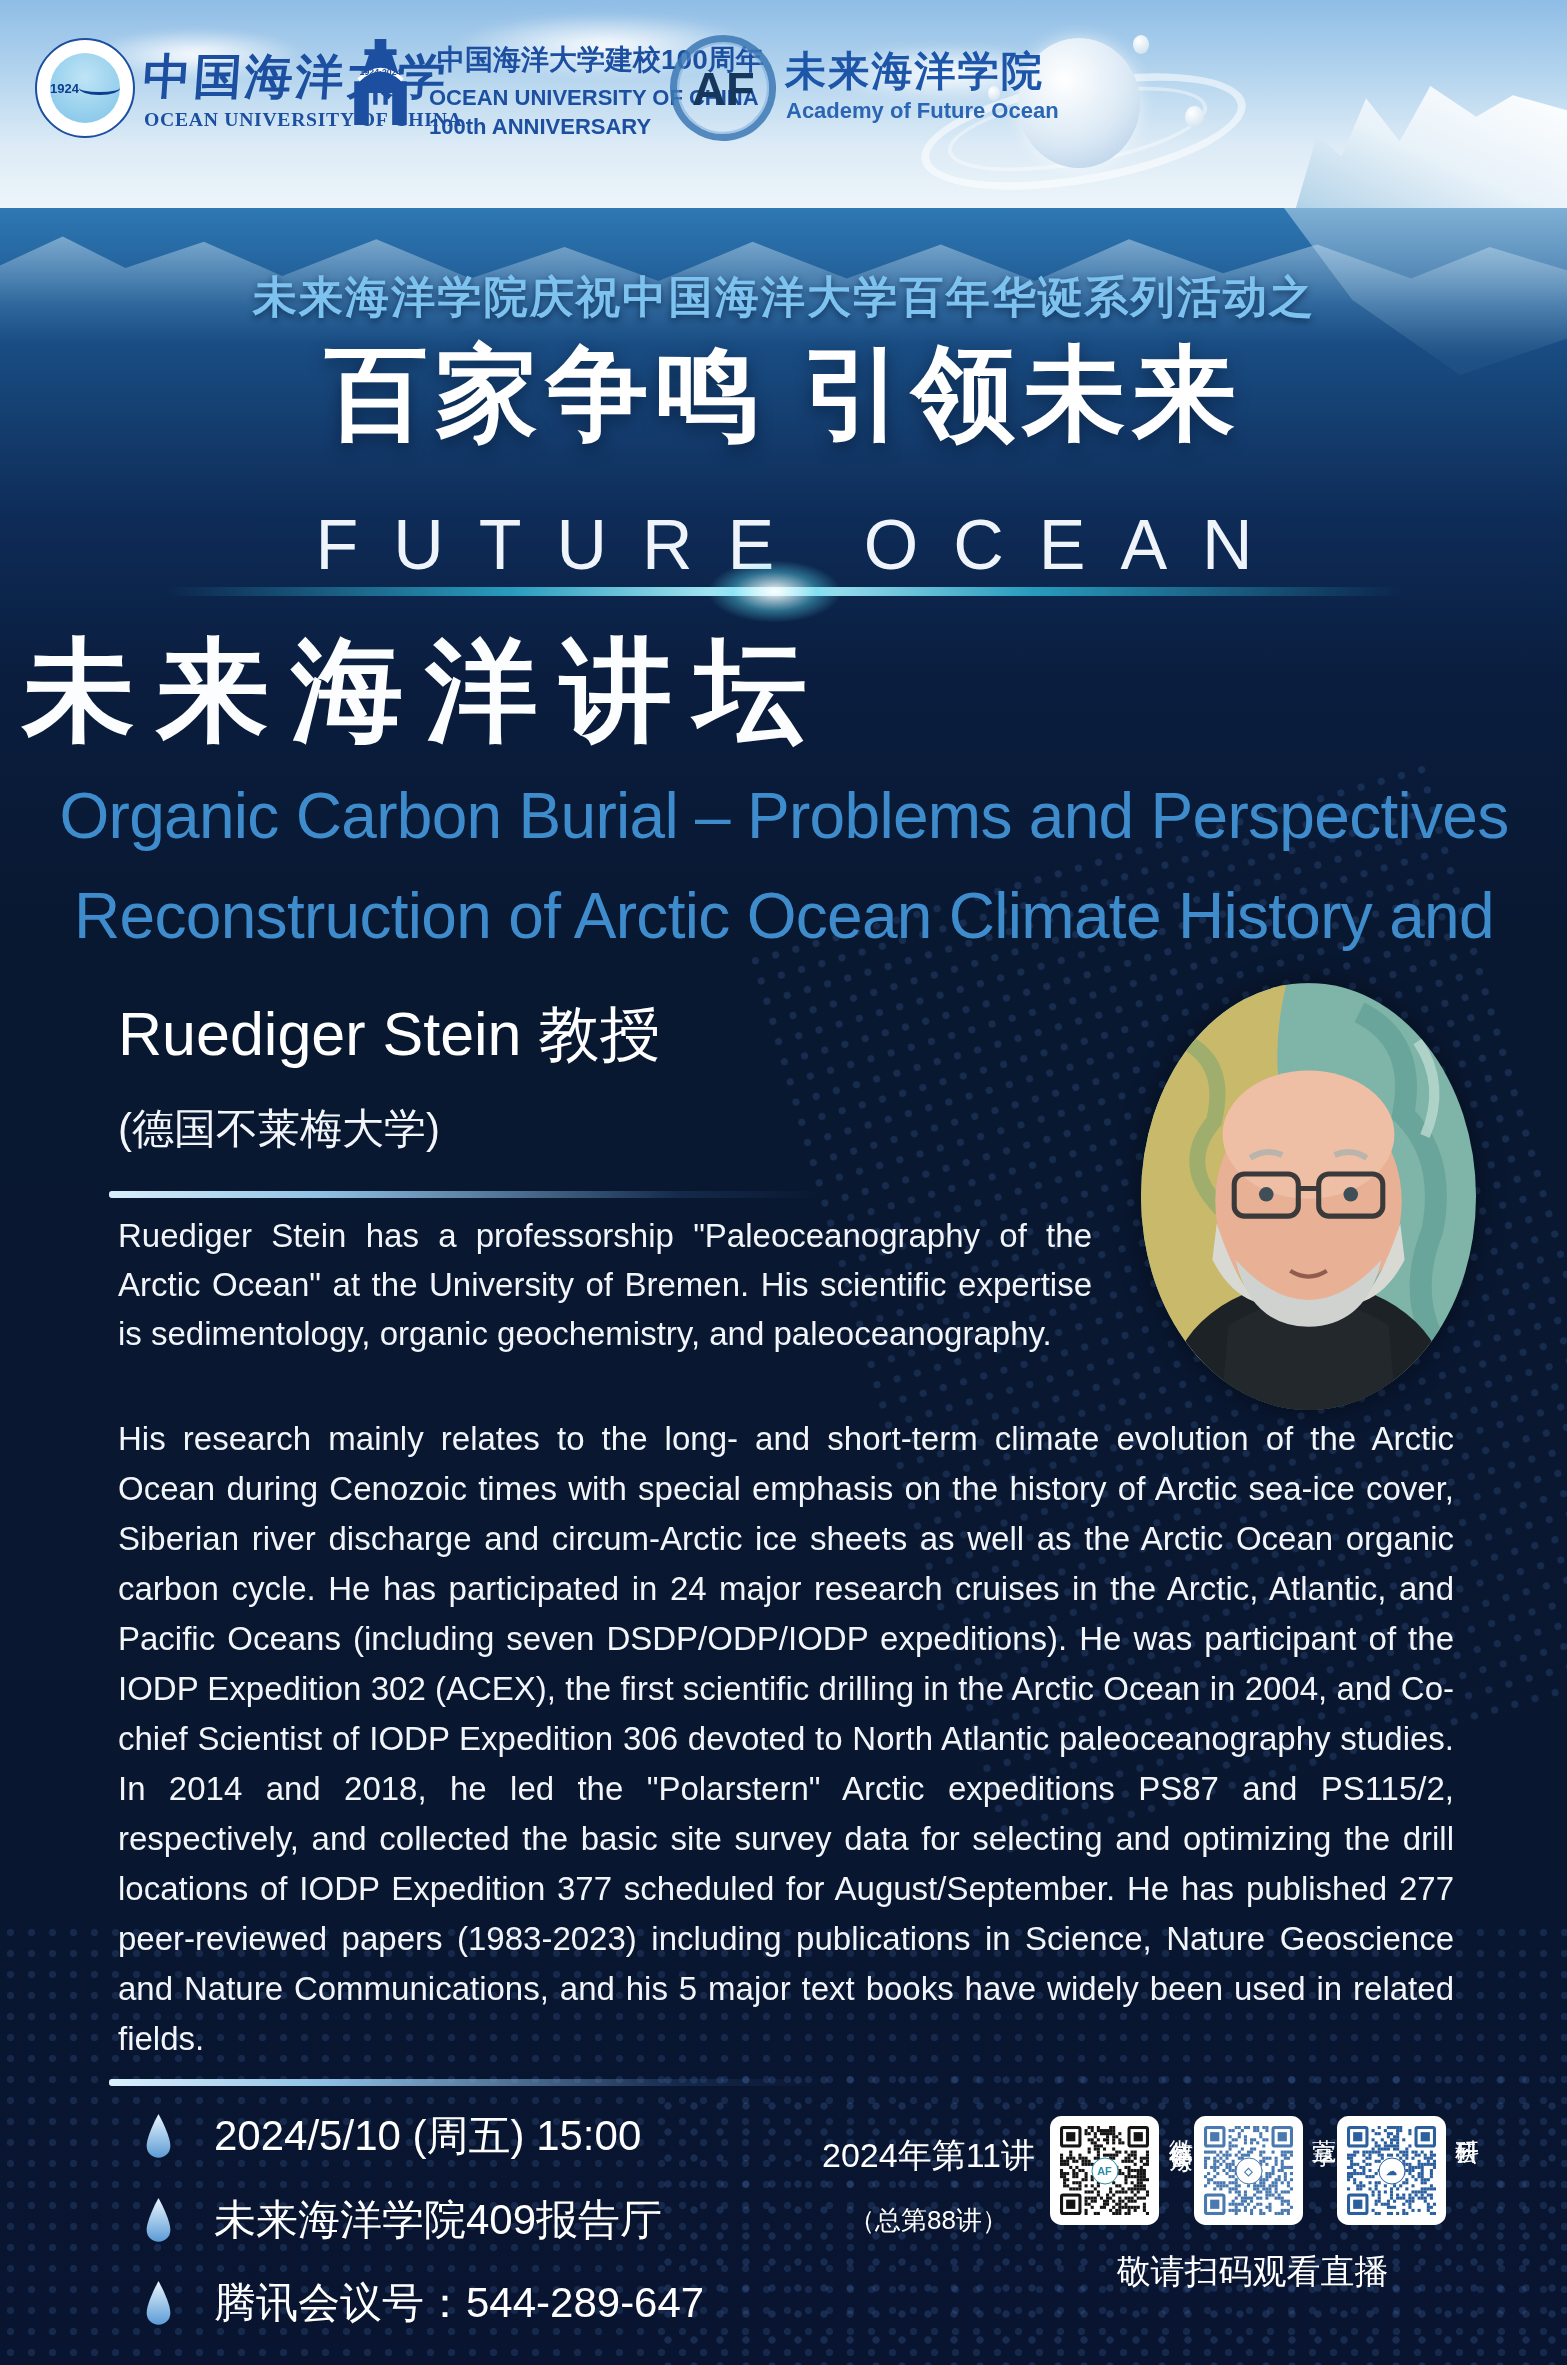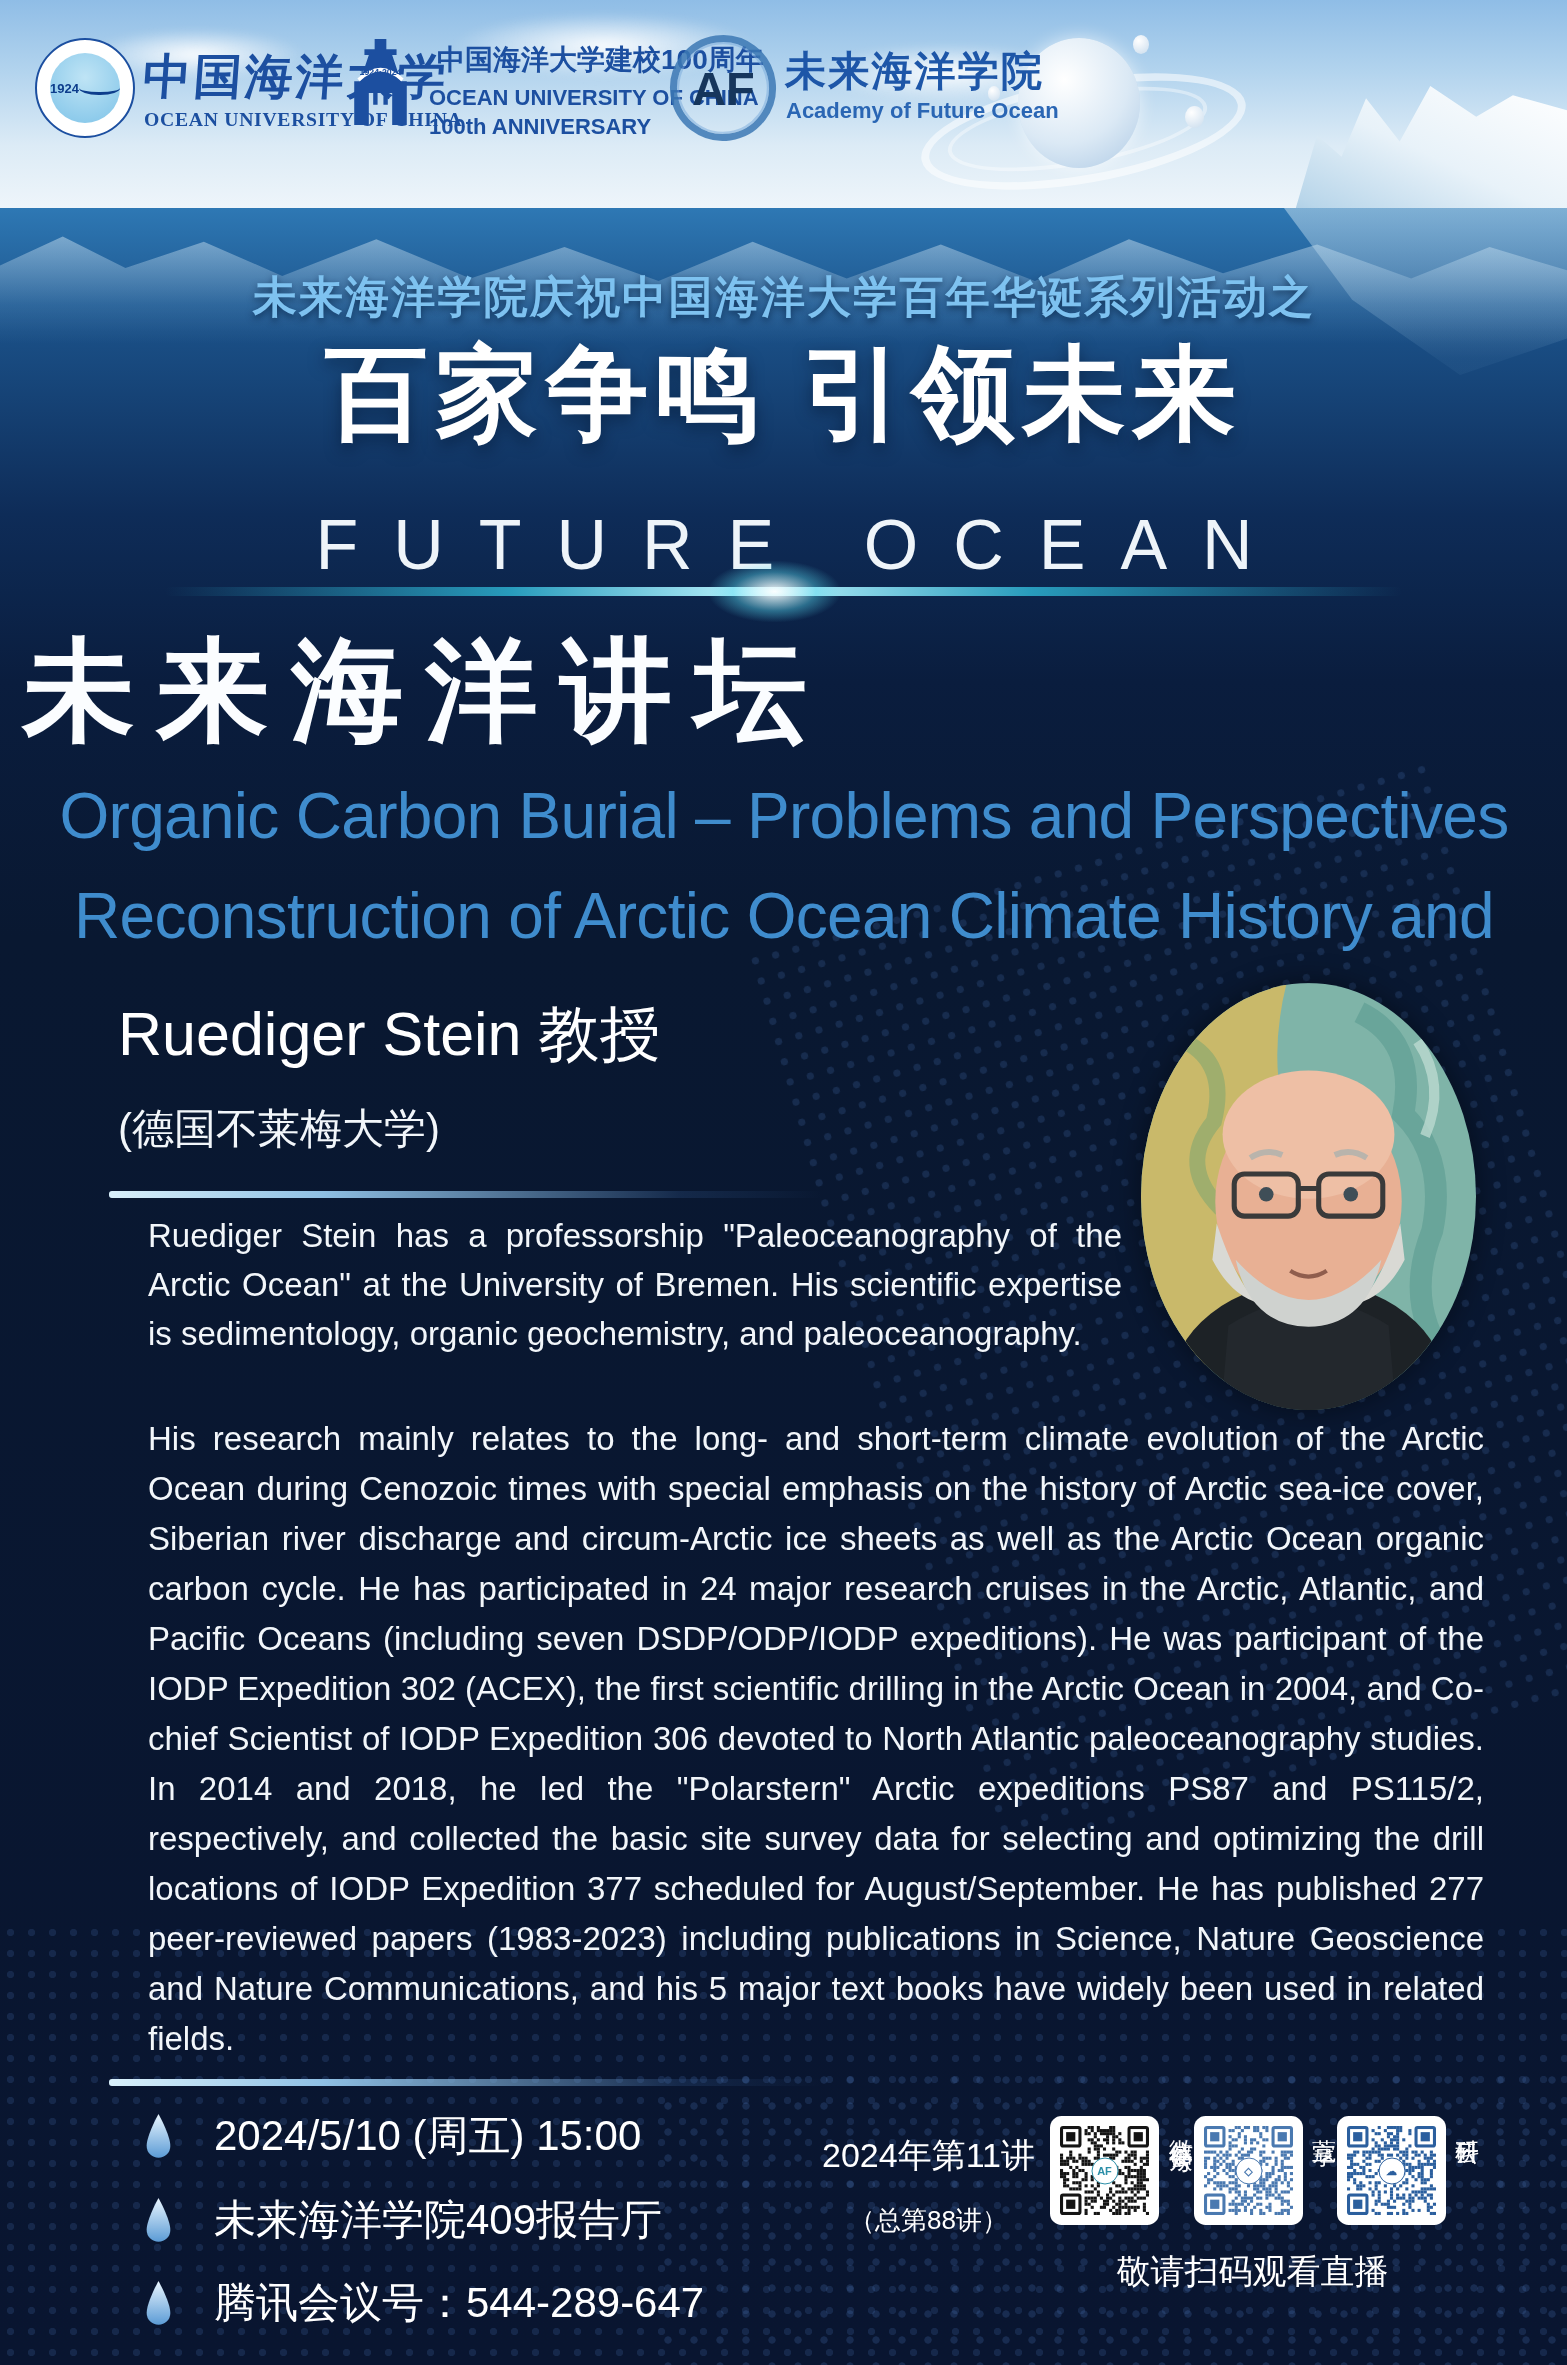--- a/index.html
+++ b/index.html
@@ -76,21 +76,21 @@
     font-size:64px;font-weight:500;line-height:100px;letter-spacing:-0.7px;}
   
   .speaker{position:absolute;left:118px;top:994px;font-size:61px;font-weight:400;color:#fff;}
   .affil{position:absolute;left:118px;top:1101px;font-size:42px;font-weight:400;color:#f2f6fa;}
   .photo{position:absolute;left:1141px;top:983px;width:335px;height:427px;border-radius:50%;overflow:hidden;
     box-shadow:0 0 29px rgba(0,0,0,.45);}
   .divider{position:absolute;height:6.6px;border-radius:2.9px;
     background:linear-gradient(90deg,#d9f0fb 0%,#8fc0e4 30%,rgba(55,95,150,.25) 80%,rgba(55,95,150,0) 100%);}
   .div1{left:109px;top:1191px;width:713px;}
   .div2{left:109px;top:2079px;width:713px;}
-  .bio{color:#f2f6fa;text-align:justify;font-size:33px;margin-left:30px;}
+  .bio{color:#f2f6fa;text-align:justify;font-size:33px;}
   .bio-intro{position:absolute;left:118px;top:1211px;width:974px;line-height:49px;}
   .bio-detail{position:absolute;left:118px;top:1414px;width:1336px;line-height:50px;}
   
   .info-row{position:absolute;left:144px;display:flex;align-items:center;gap:41px;}
   .info-text{font-size:42px;color:#fff;}
   .r1{top:2108px;}.r2{top:2192px;}.r3{top:2275px;}
   .lect-no{position:absolute;left:790px;top:2133px;width:277px;text-align:center;color:#fff;}
   .lect-no-l1{font-size:34px;}
   .lect-no-l2{font-size:26px;margin-top:24px;}
   .qr-card{position:absolute;top:2116px;width:109px;height:109px;background:#fff;border-radius:11.6px;

